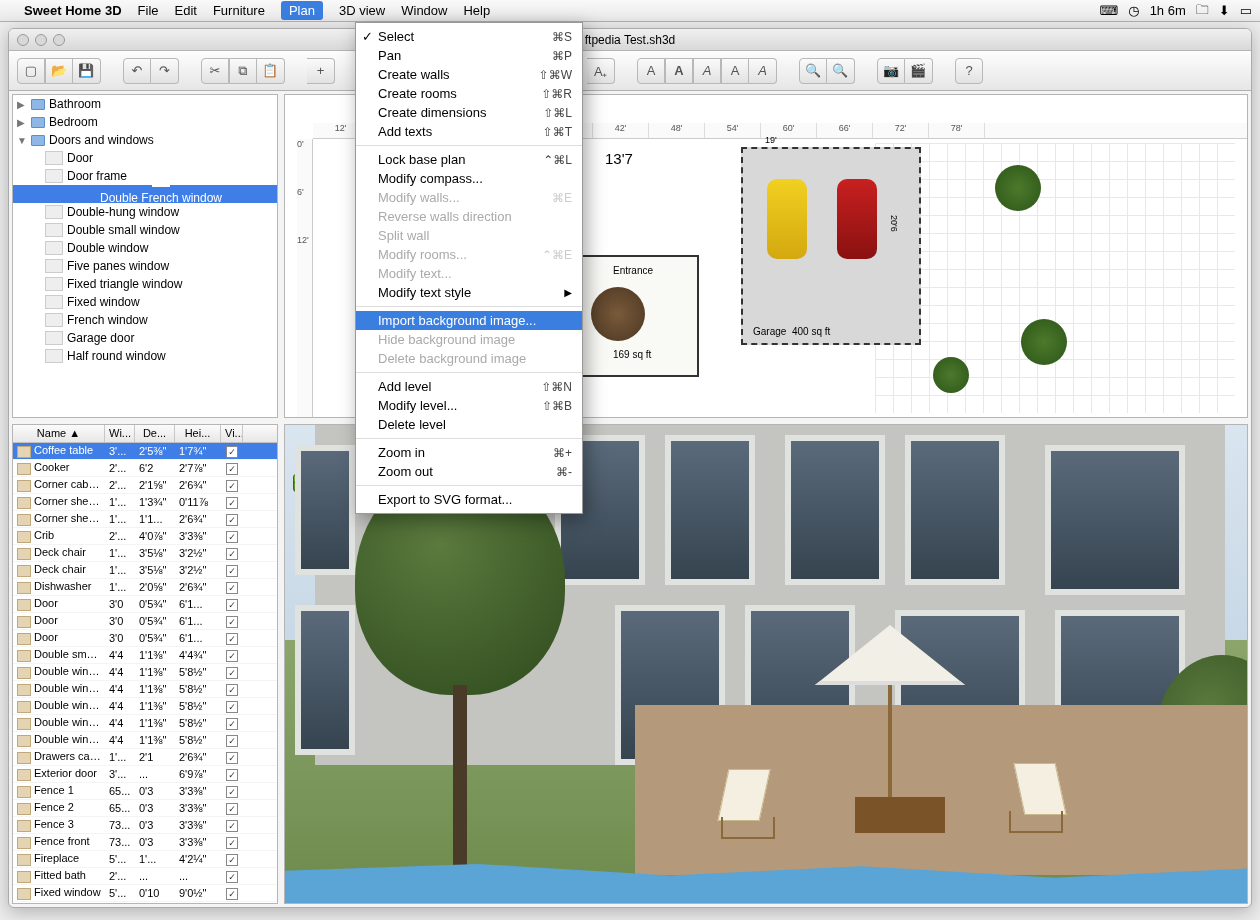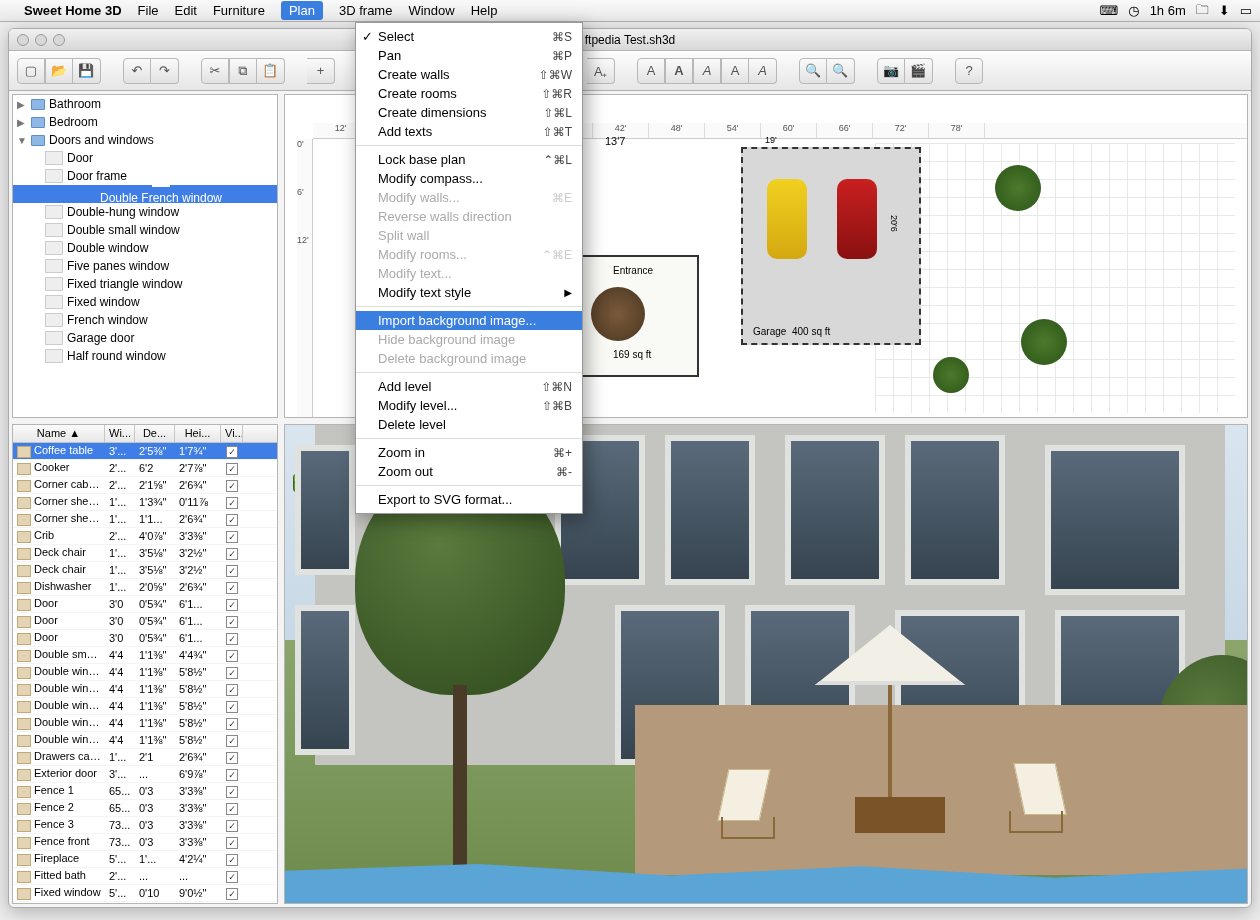--- a/index.html
+++ b/index.html
@@ -88,21 +88,21 @@
 </head>
 <body>
 
 <div class="menubar">
   <span class="apple"></span>
   <span class="appname">Sweet Home 3D</span>
   <span class="menu-item">File</span>
   <span class="menu-item">Edit</span>
   <span class="menu-item">Furniture</span>
   <span class="menu-item active">Plan</span>
-  <span class="menu-item">3D frame</span>
+  <span class="menu-item">3D view</span>
   <span class="menu-item">Window</span>
   <span class="menu-item">Help</span>
   <div class="right">
     <span>⌨</span>
     <span>◷</span>
     <span>1h 6m</span>
     <span>🗀</span>
     <span>⬇</span>
     <span>▭</span>
   </div>
@@ -345,21 +345,21 @@
             <span>72'</span>
             <span>78'</span>
           </div>
         <div class="rulerv" id="rulerv">
             <span>0'</span>
             <span>6'</span>
             <span>12'</span>
           </div>
         <div class="grid-area"></div>
 
-        <div style="position:absolute;left:320px;top:40px;font-size:11px;">13'7</div>
+        <div style="position:absolute;left:320px;top:55px;font-size:15px;">13'7</div>
         <div class="room" style="left:296px;top:160px;width:118px;height:122px;">
           <div class="room-label" style="left:30px;top:8px;">Entrance</div>
           <div class="room-label" style="left:30px;top:92px;">169 sq ft</div>
           <div style="position:absolute;left:8px;top:30px;width:54px;height:54px;border-radius:50%;background:radial-gradient(#7a5a3a,#4a3622);"></div>
         </div>
         <div class="room" style="left:420px;top:52px;width:180px;height:198px;background:#d8d8d8;border-style:dashed;margin-left:36px;">
           <div class="car yellow" style="left:24px;top:30px;"></div>
           <div class="car red" style="left:94px;top:30px;"></div>
           <div class="room-label" style="left:10px;bottom:6px;"><span>Garage</span>&nbsp;&nbsp;<span>400 sq ft</span></div>
         </div>

